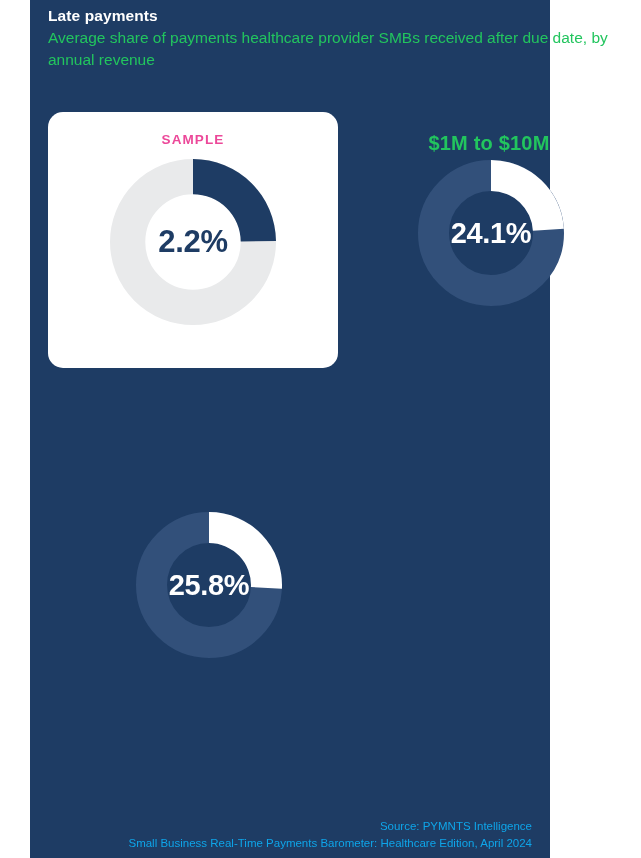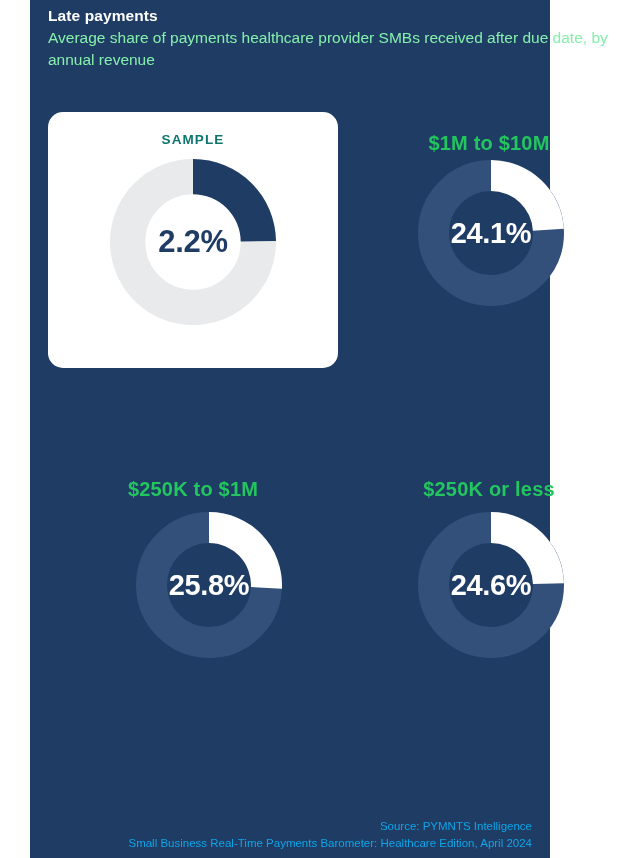--- a/index.html
+++ b/index.html
@@ -36,21 +36,21 @@
     font-size: 15.5px;
     font-weight: bold;
     color: #ffffff;
     letter-spacing: 0.1px;
     line-height: 20px;
     margin: 0;
   }
   .header-subtitle {
     font-size: 15.5px;
     font-weight: normal;
-    color: #86efac;
+    color: #22c55e;
     line-height: 22px;
     margin: 1px 0 0 0;
     max-width: 560px;
   }
 
   
   .panel {
     position: absolute;
   }
 
@@ -69,21 +69,21 @@
     position: absolute;
     width: 100%;
     text-align: center;
     font-size: 20px;
     font-weight: bold;
     color: #22c55e;
     letter-spacing: 0.2px;
     white-space: nowrap;
   }
   .chart-label.dark {
-    color: #0f766e;
+    color: #ec4899;
     letter-spacing: 1.1px;
     font-size: 13.5px;
   }
 
   .donut-wrap {
     position: absolute;
   }
   .donut-wrap svg {
     display: block;
   }
@@ -157,39 +157,28 @@
     <div class="donut-wrap" id="donut-1-wrap" style="left:63px; top:48px; width:146px; height:146px;">
       <svg id="donut-1" width="146" height="146" viewBox="0 0 146 146" aria-hidden="true">
           <circle cx="73" cy="73" r="57.4875" fill="none" stroke="#32507a" stroke-width="31.025000000000006"></circle>
           <path d="M 73 0 A 73 73 0 0 1 145.88331315795517 68.87414698281222 L 114.90790506582422 70.62763451511702 A 41.974999999999994 41.974999999999994 0 0 0 73 31.025000000000006 Z" fill="#ffffff"></path>
         </svg>
       <div class="donut-value white">24.1%</div>
     </div>
   </div>
 
   <div class="panel" style="left:18px; top:466px; width:290px; height:230px;">
-    <div class="chart-label" style="top:12px;">$250K to $1M</div>
     <div class="donut-wrap" id="donut-2-wrap" style="left:88px; top:46px; width:146px; height:146px;">
       <svg id="donut-2" width="146" height="146" viewBox="0 0 146 146" aria-hidden="true">
           <circle cx="73" cy="73" r="57.4875" fill="none" stroke="#32507a" stroke-width="31.025000000000006"></circle>
           <path d="M 73 0 A 73 73 0 0 1 145.90779783223928 76.66783522712318 L 114.92198375353757 75.10900525559582 A 41.974999999999994 41.974999999999994 0 0 0 73 31.025000000000006 Z" fill="#ffffff"></path>
         </svg>
       <div class="donut-value white">25.8%</div>
     </div>
   </div>
 
-  <div class="panel" style="left:325px; top:466px; width:268px; height:230px;">
-    <div class="chart-label" style="top:12px;">$250K or less</div>
-    <div class="donut-wrap" id="donut-3-wrap" style="left:63px; top:46px; width:146px; height:146px;">
-      <svg id="donut-3" width="146" height="146" viewBox="0 0 146 146" aria-hidden="true">
-          <circle cx="73" cy="73" r="57.4875" fill="none" stroke="#32507a" stroke-width="31.025000000000006"></circle>
-          <path d="M 73 0 A 73 73 0 0 1 145.9769458176809 71.16550303263637 L 114.96174384516651 71.94516424376592 A 41.974999999999994 41.974999999999994 0 0 0 73 31.025000000000006 Z" fill="#ffffff"></path>
-        </svg>
-      <div class="donut-value white">24.6%</div>
-    </div>
-  </div>
 
   <div class="footer">
     <div class="footer-line">Source: PYMNTS Intelligence</div>
     <div class="footer-line bold">Small Business Real-Time Payments Barometer: Healthcare Edition, April 2024</div>
   </div>
 
 </div>
 
 </body></html>

